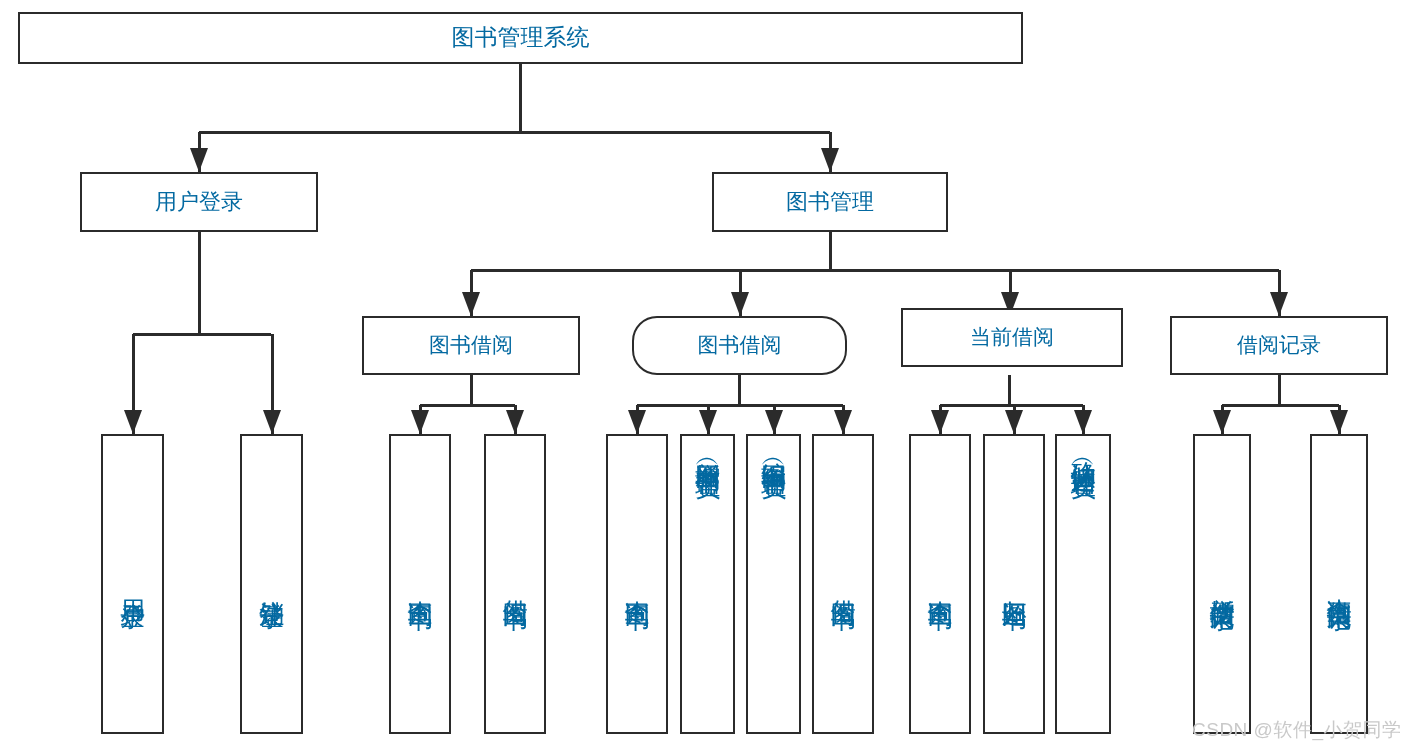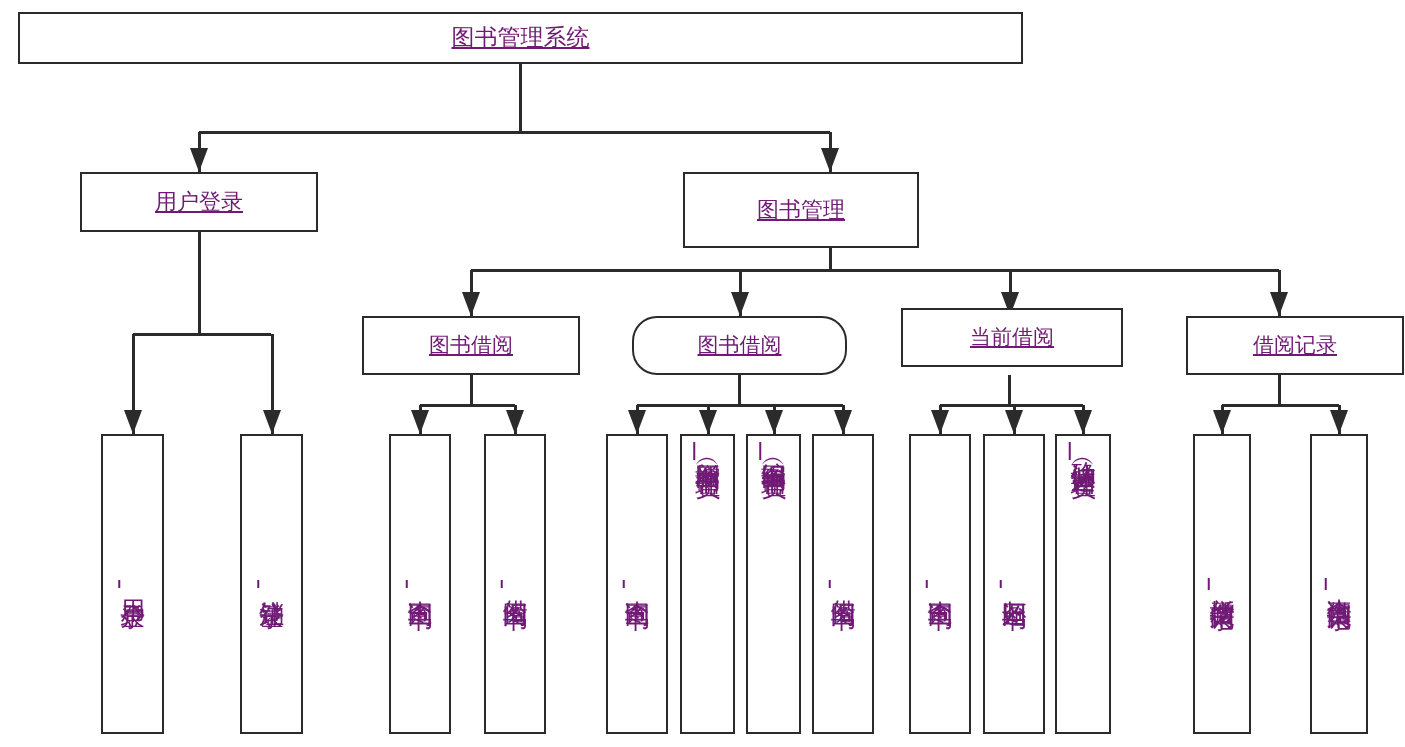--- a/index.html
+++ b/index.html
@@ -32,26 +32,25 @@
     position: absolute;
     box-sizing: border-box;
     background: #ffffff;
     border: 2px solid #2b2b2b;
     display: flex;
     align-items: center;
     justify-content: center;
     overflow: hidden;
   }
   .node-label {
-    color: #701a75;
+    color: #0369a1;
     text-align: center;
     line-height: 1.18;
     white-space: nowrap;
     user-select: none;
-    text-decoration: underline;
   }
   
   .tier-root .node-label { font-size: 23px; }
   .tier-2 .node-label { font-size: 22px; }
   .tier-3 .node-label { font-size: 21px; }
   
   .tier-leaf {
     align-items: flex-start;
     justify-content: center;
     padding-top: 0;
@@ -136,33 +135,33 @@
         <path d="M 1330 410 L 1348 410 L 1339 434 Z" fill="#2b2b2b"></path>
       </g>
   </svg>
   <div id="node-layer">
       <div class="node-box tier-root" style="left: 18px; top: 12px; width: 1005px; height: 52px;">
         <span class="node-label">图书管理系统</span>
       </div>
       <div class="node-box tier-2" style="left: 80px; top: 172px; width: 238px; height: 60px;">
         <span class="node-label">用户登录</span>
       </div>
-      <div class="node-box tier-2" style="left: 683px; top: 172px; width: 236px; height: 76px;">
+      <div class="node-box tier-2" style="left: 712px; top: 172px; width: 236px; height: 60px;">
         <span class="node-label">图书管理</span>
       </div>
       <div class="node-box tier-3" style="left: 362px; top: 316px; width: 218px; height: 59px;">
         <span class="node-label">图书借阅</span>
       </div>
       <div class="node-box tier-3" style="left: 632px; top: 316px; width: 215px; height: 59px; border-radius: 25px;">
         <span class="node-label">图书借阅</span>
       </div>
       <div class="node-box tier-3" style="left: 901px; top: 308px; width: 222px; height: 59px;">
         <span class="node-label">当前借阅</span>
       </div>
-      <div class="node-box tier-3" style="left: 1170px; top: 316px; width: 218px; height: 59px; margin-left: 16px;">
+      <div class="node-box tier-3" style="left: 1170px; top: 316px; width: 218px; height: 59px;">
         <span class="node-label">借阅记录</span>
       </div>
       <div class="node-box tier-leaf center-mid" style="left: 101px; top: 434px; width: 63px; height: 300px;">
         <span class="node-label">用户登录</span>
       </div>
       <div class="node-box tier-leaf center-mid" style="left: 240px; top: 434px; width: 63px; height: 300px;">
         <span class="node-label">注销登录</span>
       </div>
       <div class="node-box tier-leaf center-mid" style="left: 389px; top: 434px; width: 62px; height: 300px;">
         <span class="node-label">查询图书</span>
@@ -191,13 +190,14 @@
       <div class="node-box tier-leaf fill-top" style="left: 1055px; top: 434px; width: 56px; height: 300px;">
         <span class="node-label">确认归还（管理员）</span>
       </div>
       <div class="node-box tier-leaf center-mid" style="left: 1193px; top: 434px; width: 58px; height: 300px;">
         <span class="node-label">新增借阅记录</span>
       </div>
       <div class="node-box tier-leaf center-mid" style="left: 1310px; top: 434px; width: 58px; height: 300px;">
         <span class="node-label">查询借阅记录</span>
       </div>
     </div>
+  <div class="watermark" id="watermark" style="left: 1192px; top: 717px;">CSDN @软件_小贺同学</div>
 </div>
 
 </body></html>

